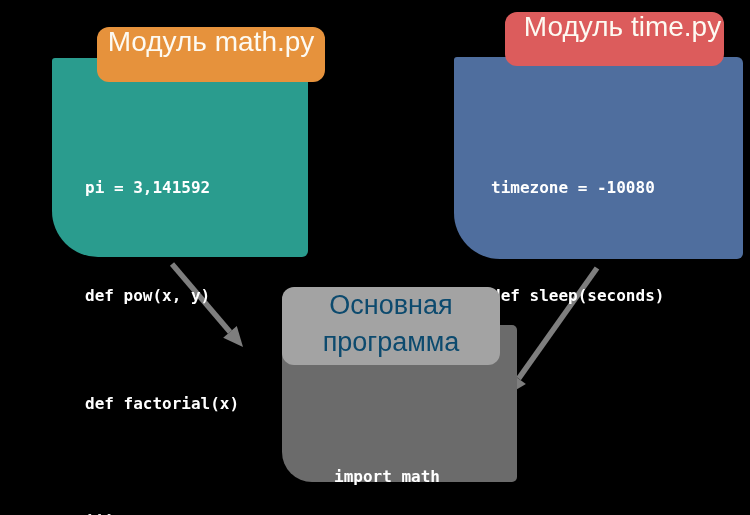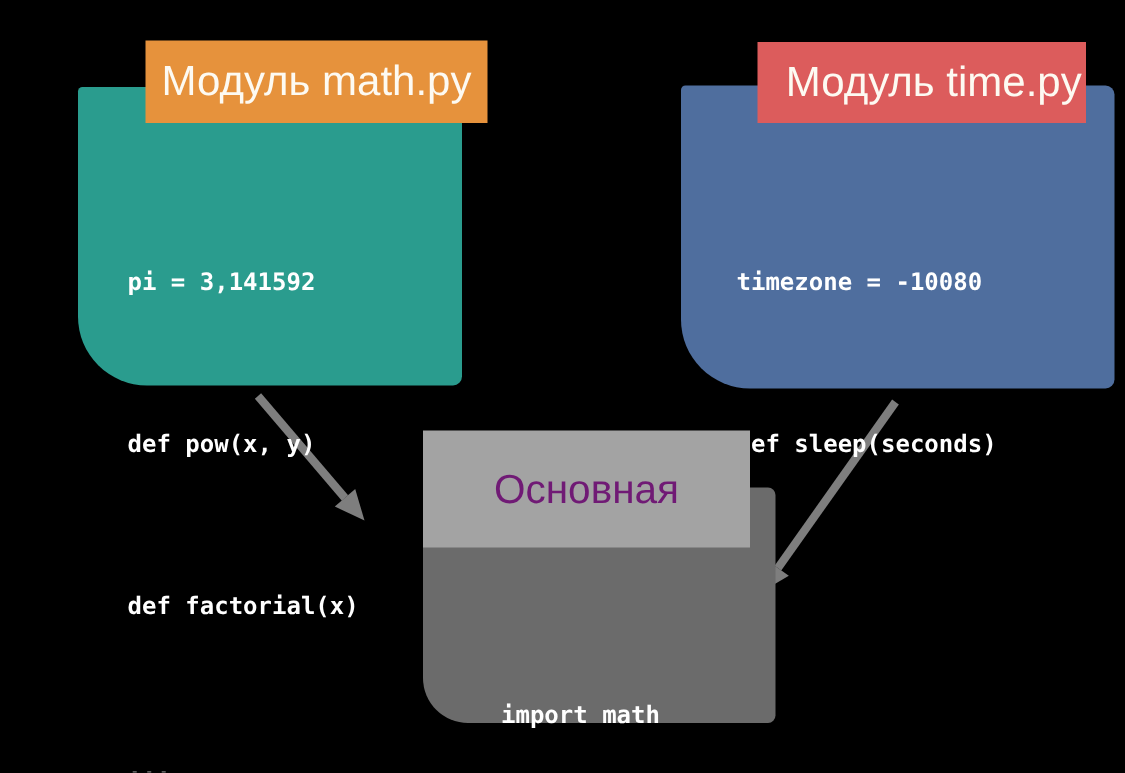--- a/index.html
+++ b/index.html
@@ -9,25 +9,25 @@
     background:#000000;
     overflow:hidden;
     font-family:"Liberation Sans", sans-serif;
   }
   .arrows{position:absolute;left:0;top:0;width:750px;height:515px;}
   .card{position:absolute;box-sizing:border-box;}
   .card.module{border-radius:3px 6px 6px 46px;}
   .card.main{border-radius:3px 5px 5px 30px;}
   .hdr{
     position:absolute;box-sizing:border-box;
-    display:flex;align-items:center;justify-content:center;
+    display:flex;justify-content:center;
     color:#FDFAF2;
-    font-size:28px;line-height:1.1;text-align:center;
+    font-size:28px;line-height:1.1;text-align:center;border-radius:12px;
   }
-  .hdr.main-hdr{font-size:27px;line-height:37px;color:#701a75;}
+  .hdr.main-hdr{font-size:27px;line-height:37px;color:#0c4a6e;}
   .code{
     position:absolute;
     font-family:"DejaVu Sans Mono","Liberation Mono",monospace;
     font-weight:bold;
     font-size:16px;line-height:36px;
     color:#FFFFFF;
     white-space:pre;
   }
 </style>
 </head>
@@ -58,29 +58,30 @@
     <span>Модуль math.py</span>
   </div>
 
   <div class="card module" style="left: 423px; top: 57px; width: 289px; height: 202px; background-color: rgb(79, 110, 158); margin-left: 31px;">
     <div class="code" style="left:37px;top:41px;">
       <div>timezone = -10080</div>
       <div>def sleep(seconds)</div>
       <div>...</div>
     </div>
   </div>
-  <div class="hdr" style="left: 505px; top: 28px; width: 219px; height: 54px; background-color: rgb(220, 92, 92); padding-left: 16px;">
+  <div class="hdr" style="left: 505px; top: 12px; width: 219px; height: 54px; background-color: rgb(220, 92, 92); padding-left: 16px;">
     <span>Модуль time.py</span>
   </div>
 
   <div class="card main" style="left: 250px; top: 325px; width: 235px; height: 157px; background-color: rgb(107, 107, 107); margin-left: 32px;">
     <div class="code" style="left:52px;top:62px;">
       <div>import math</div>
       
     </div>
   </div>
   <div class="hdr main-hdr" style="left: 282px; top: 287px; width: 218px; height: 78px; background-color: rgb(163, 163, 163);">
     <span>
       <span style="display:block">Основная</span>
+      <span style="display:block">программа</span>
     </span>
   </div>
 
 </div>
 
 </body></html>

